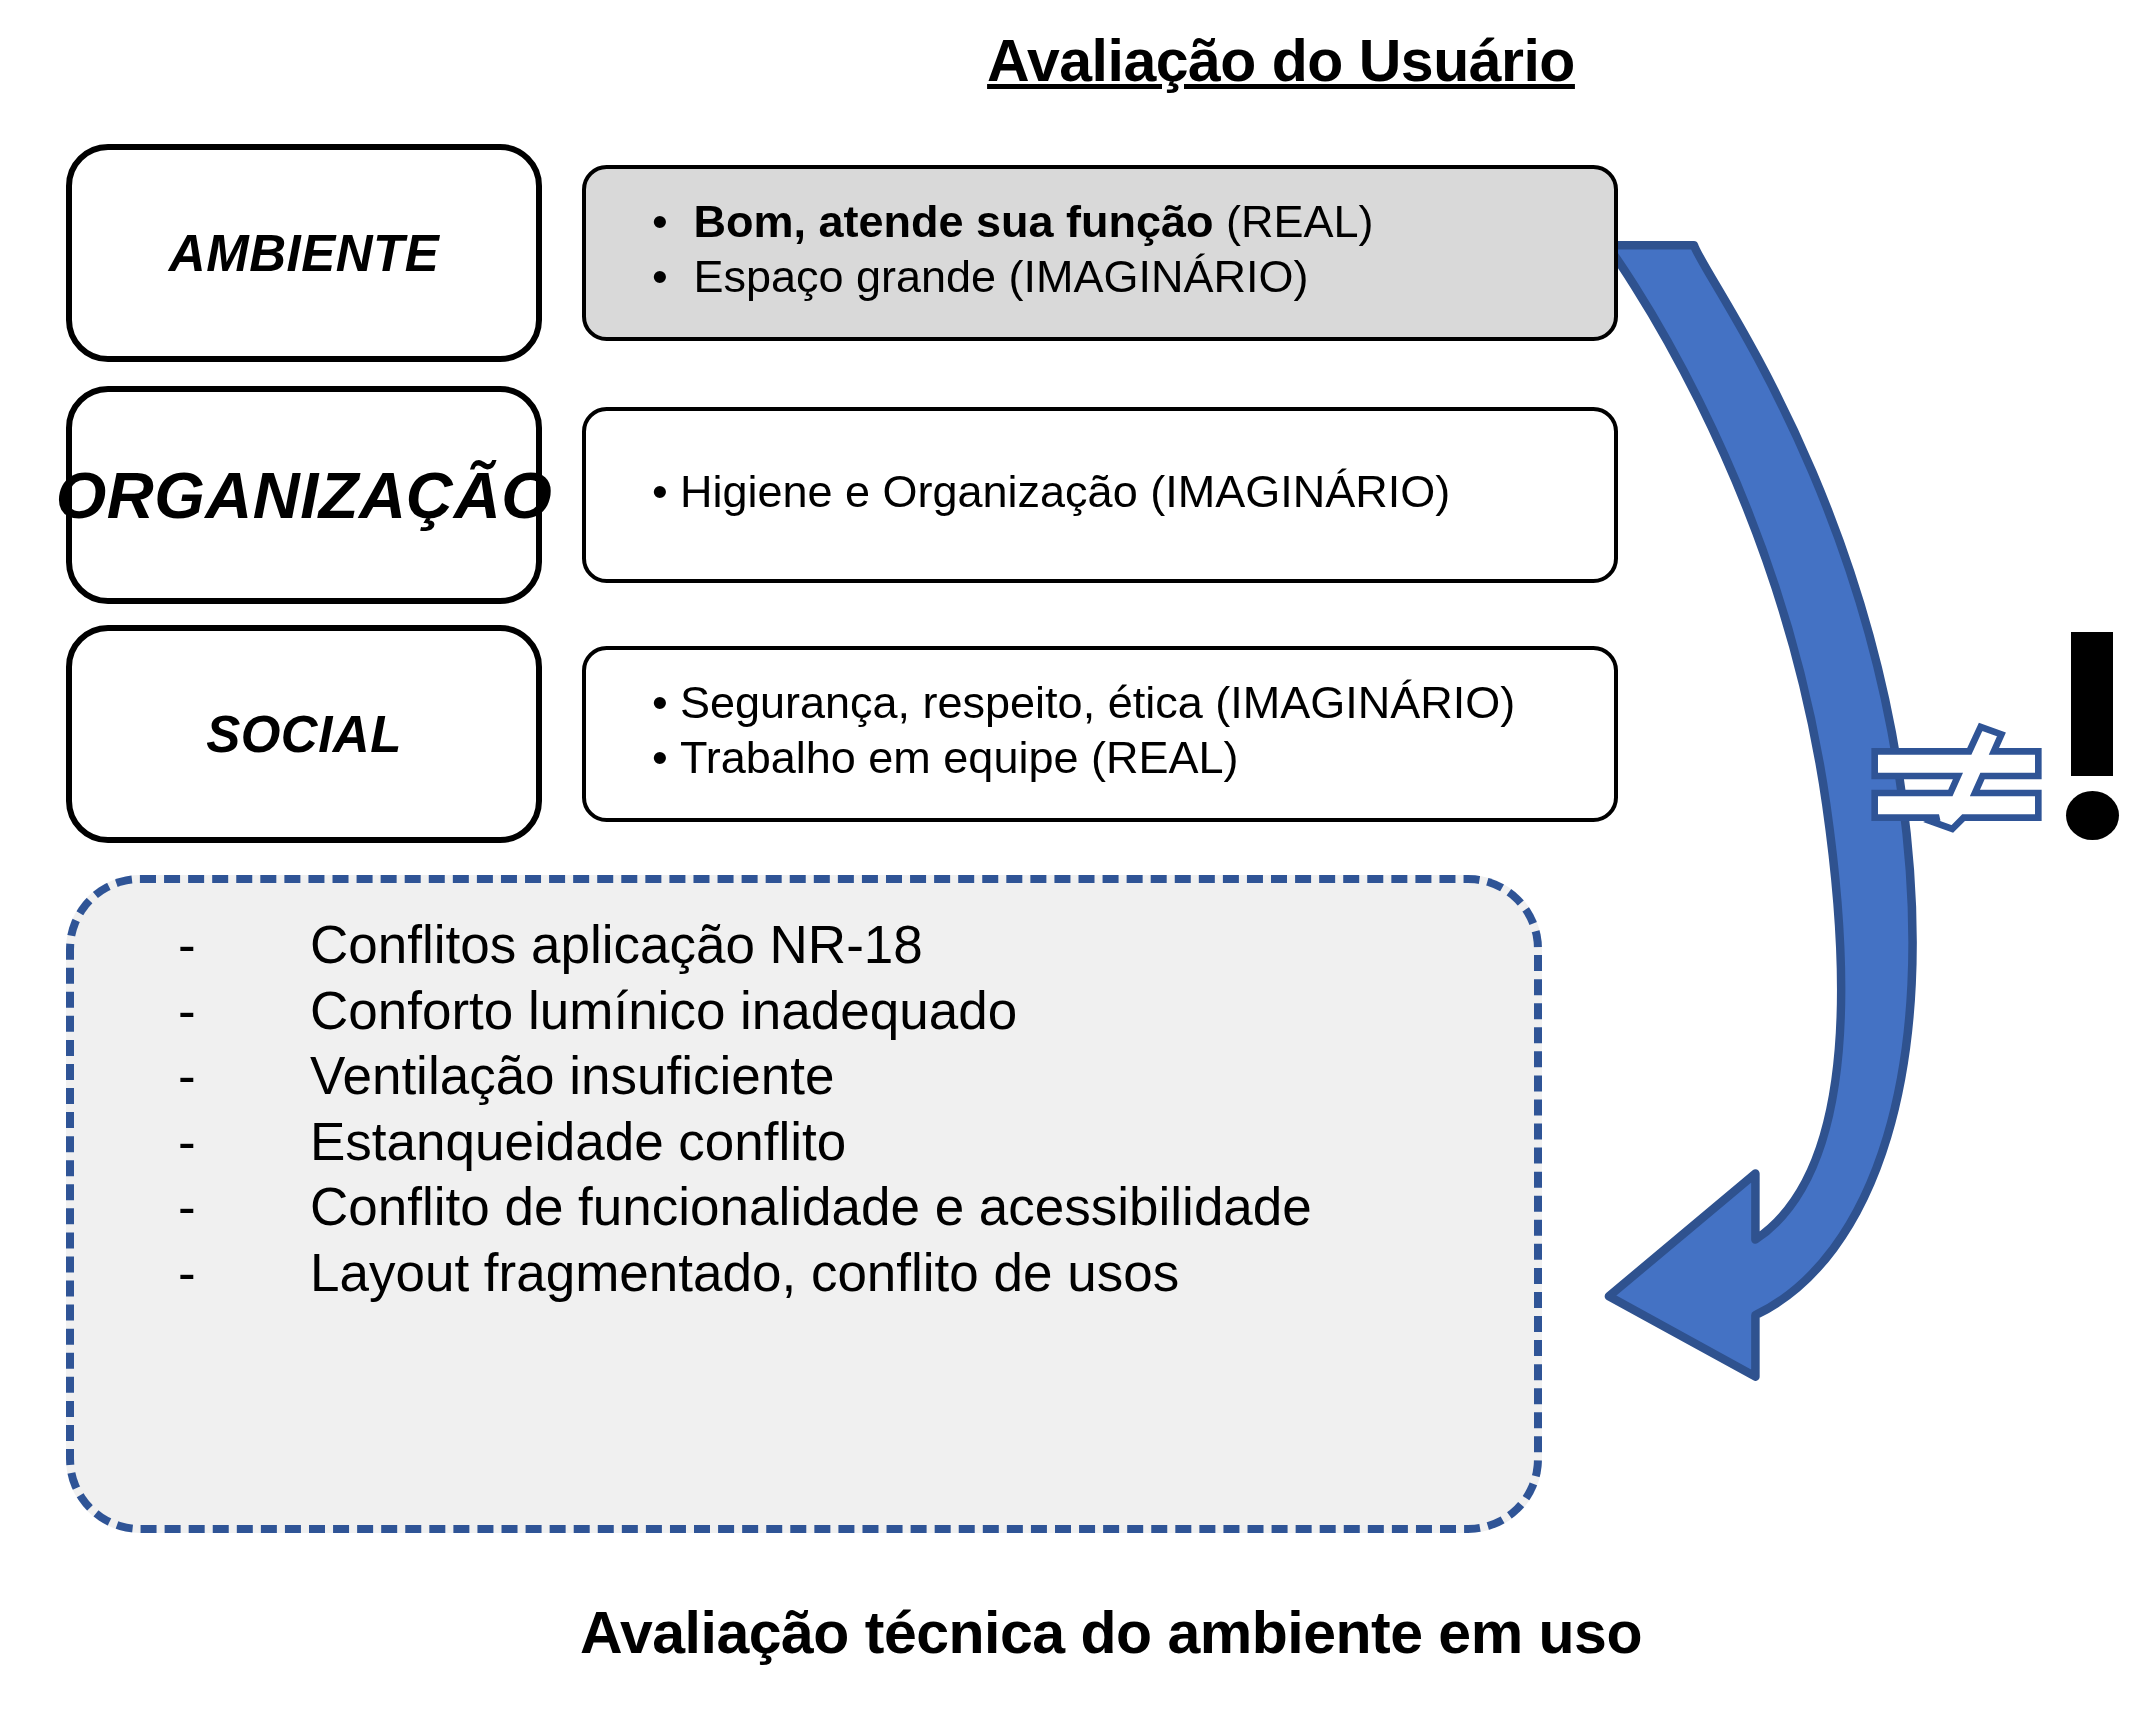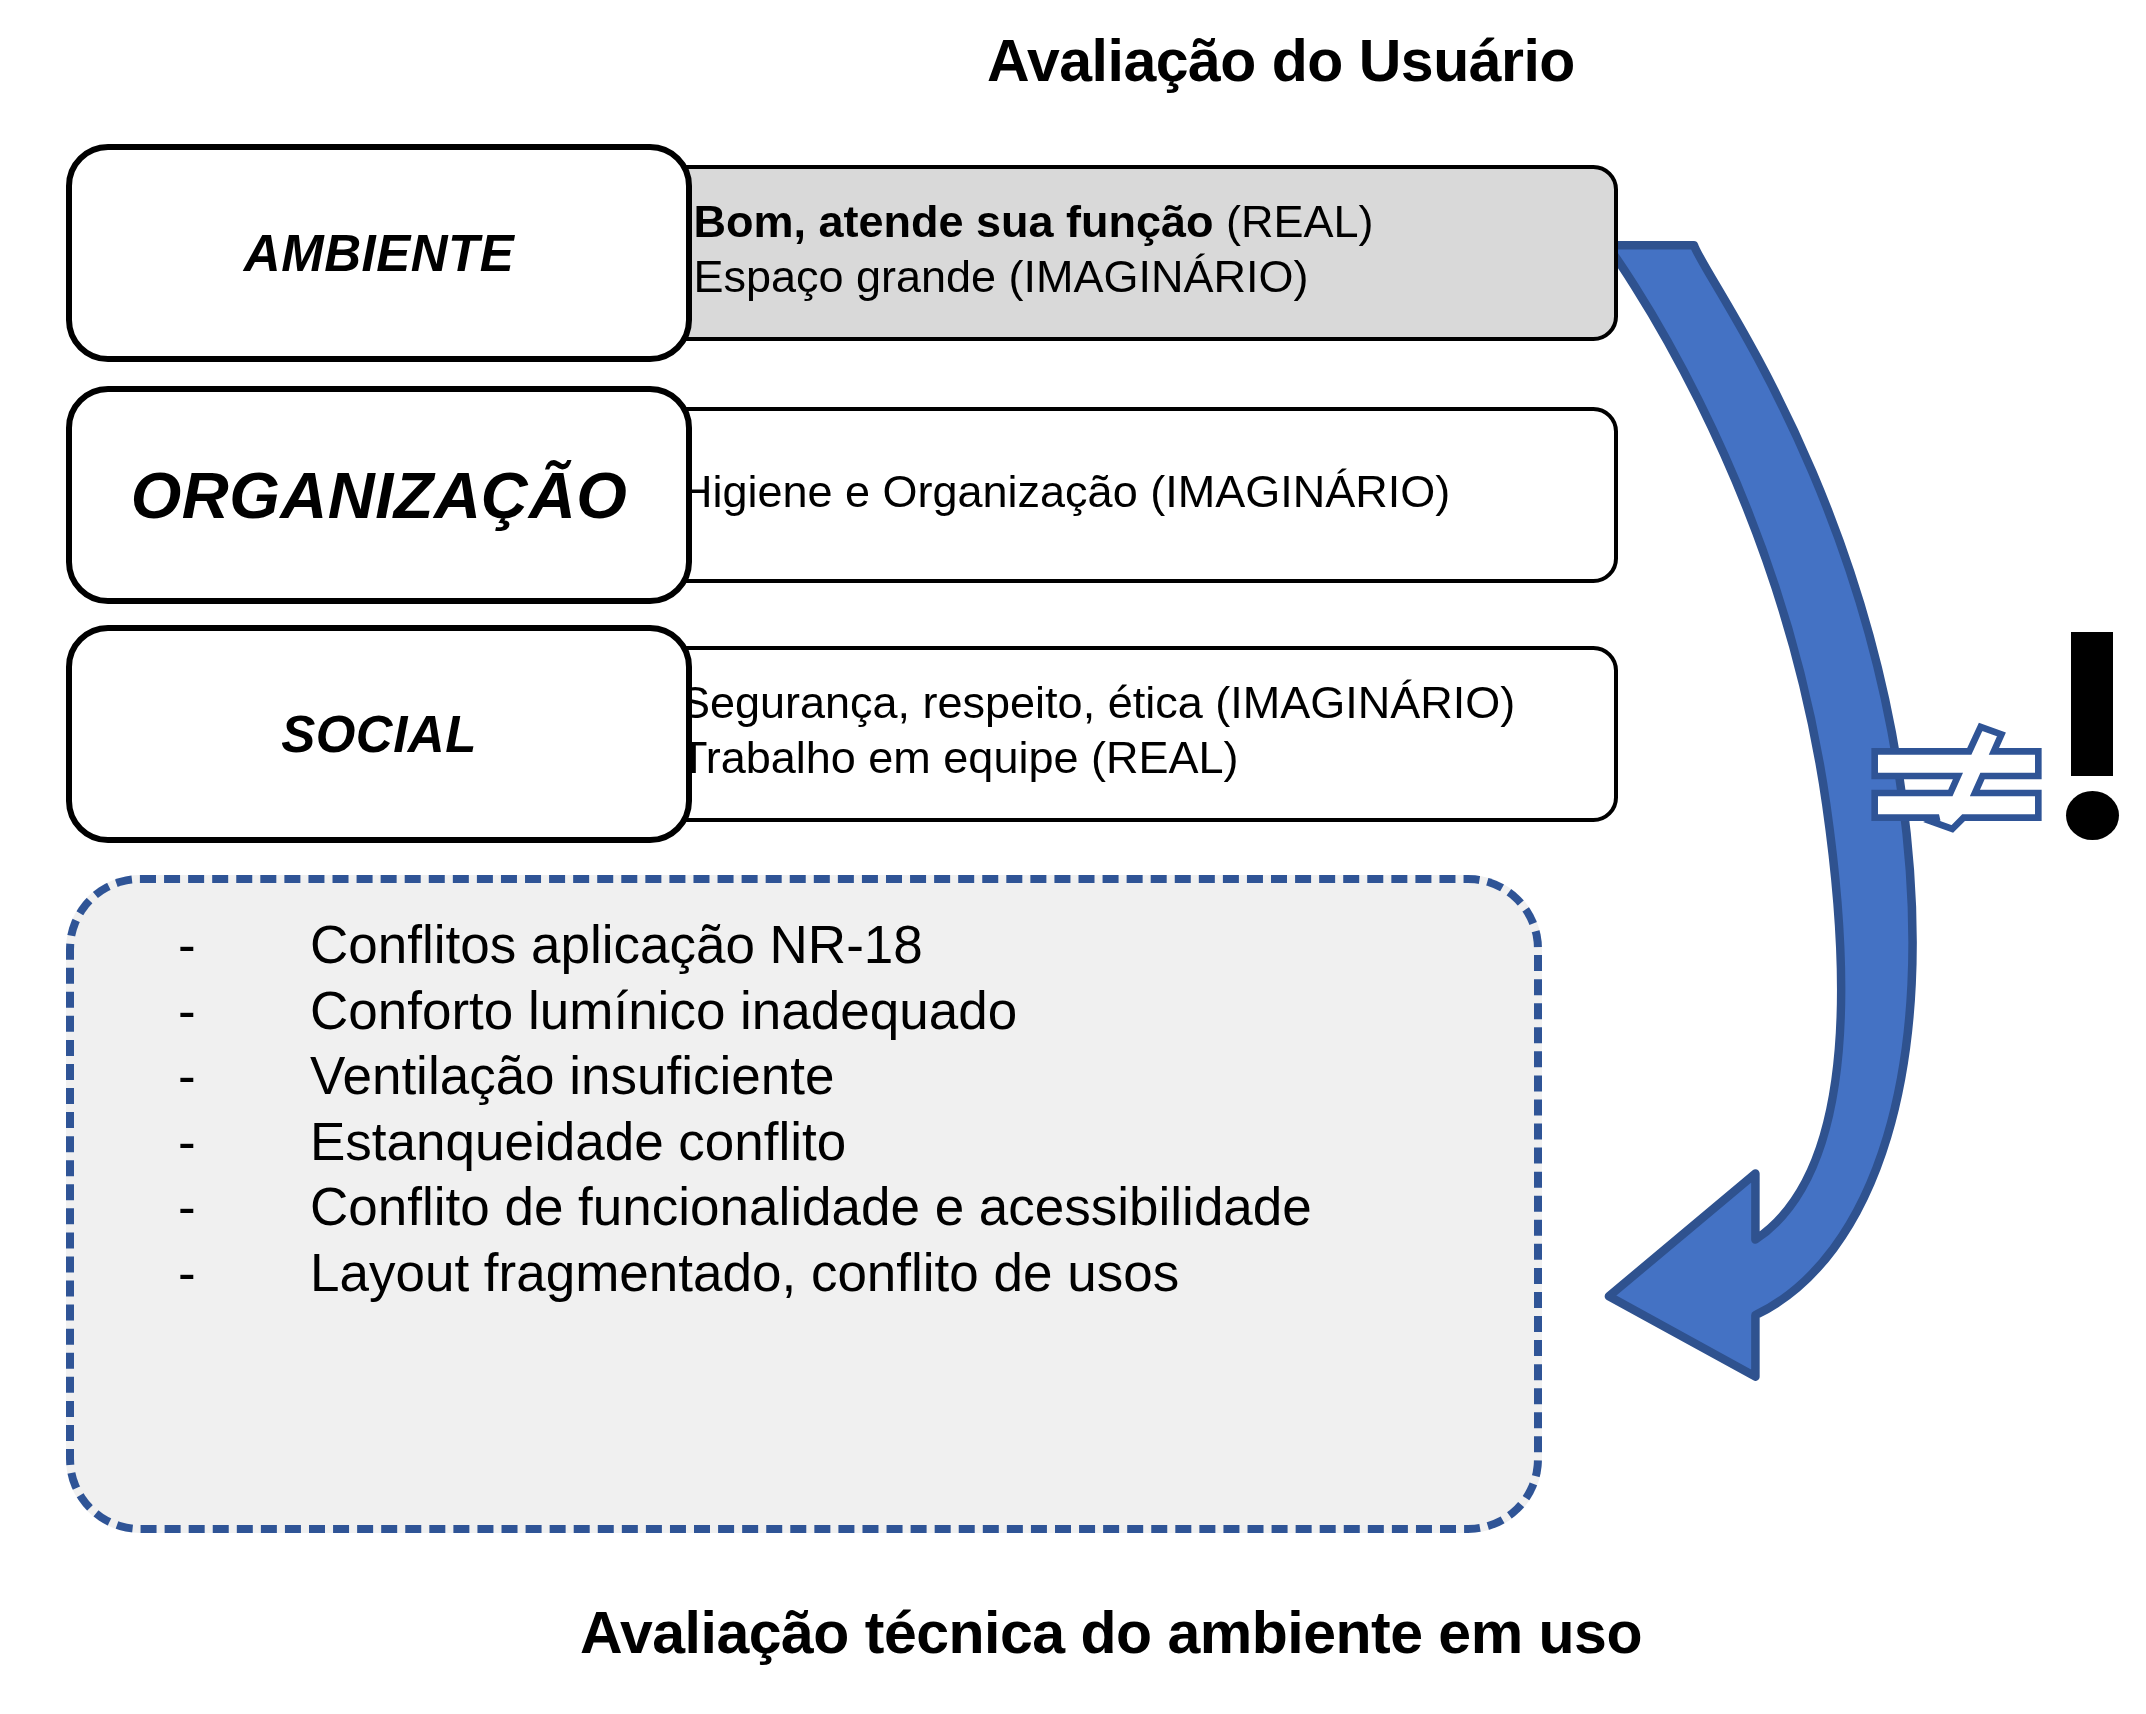--- a/index.html
+++ b/index.html
@@ -27,20 +27,21 @@
     top: 26.5px;
     width: 2146px;
     text-align: center;
     padding-left: 416px;
     box-sizing: border-box;
     font-size: 59px;
     font-weight: bold;
     color: #000000;
     letter-spacing: -0.5px;
     white-space: nowrap;
+    text-decoration: underline;
   }
   .title-bottom {
     position: absolute;
     left: 0;
     top: 1599px;
     width: 2146px;
     text-align: center;
     padding-left: 76px;
     box-sizing: border-box;
     font-size: 59px;
@@ -58,21 +59,21 @@
     height: 218px;
   }
   .row-1 { top: 144px; }
   .row-2 { top: 386px; }
   .row-3 { top: 625px; }
 
   .cat-box {
     position: absolute;
     left: 0;
     top: 0;
-    width: 626px;
+    width: 476px;
     height: 218px;
     box-sizing: border-box;
     border: 6.6px solid #000000;
     border-radius: 42px;
     background: #ffffff;
     display: flex;
     align-items: center;
     justify-content: center;
     z-index: 3;
   }

